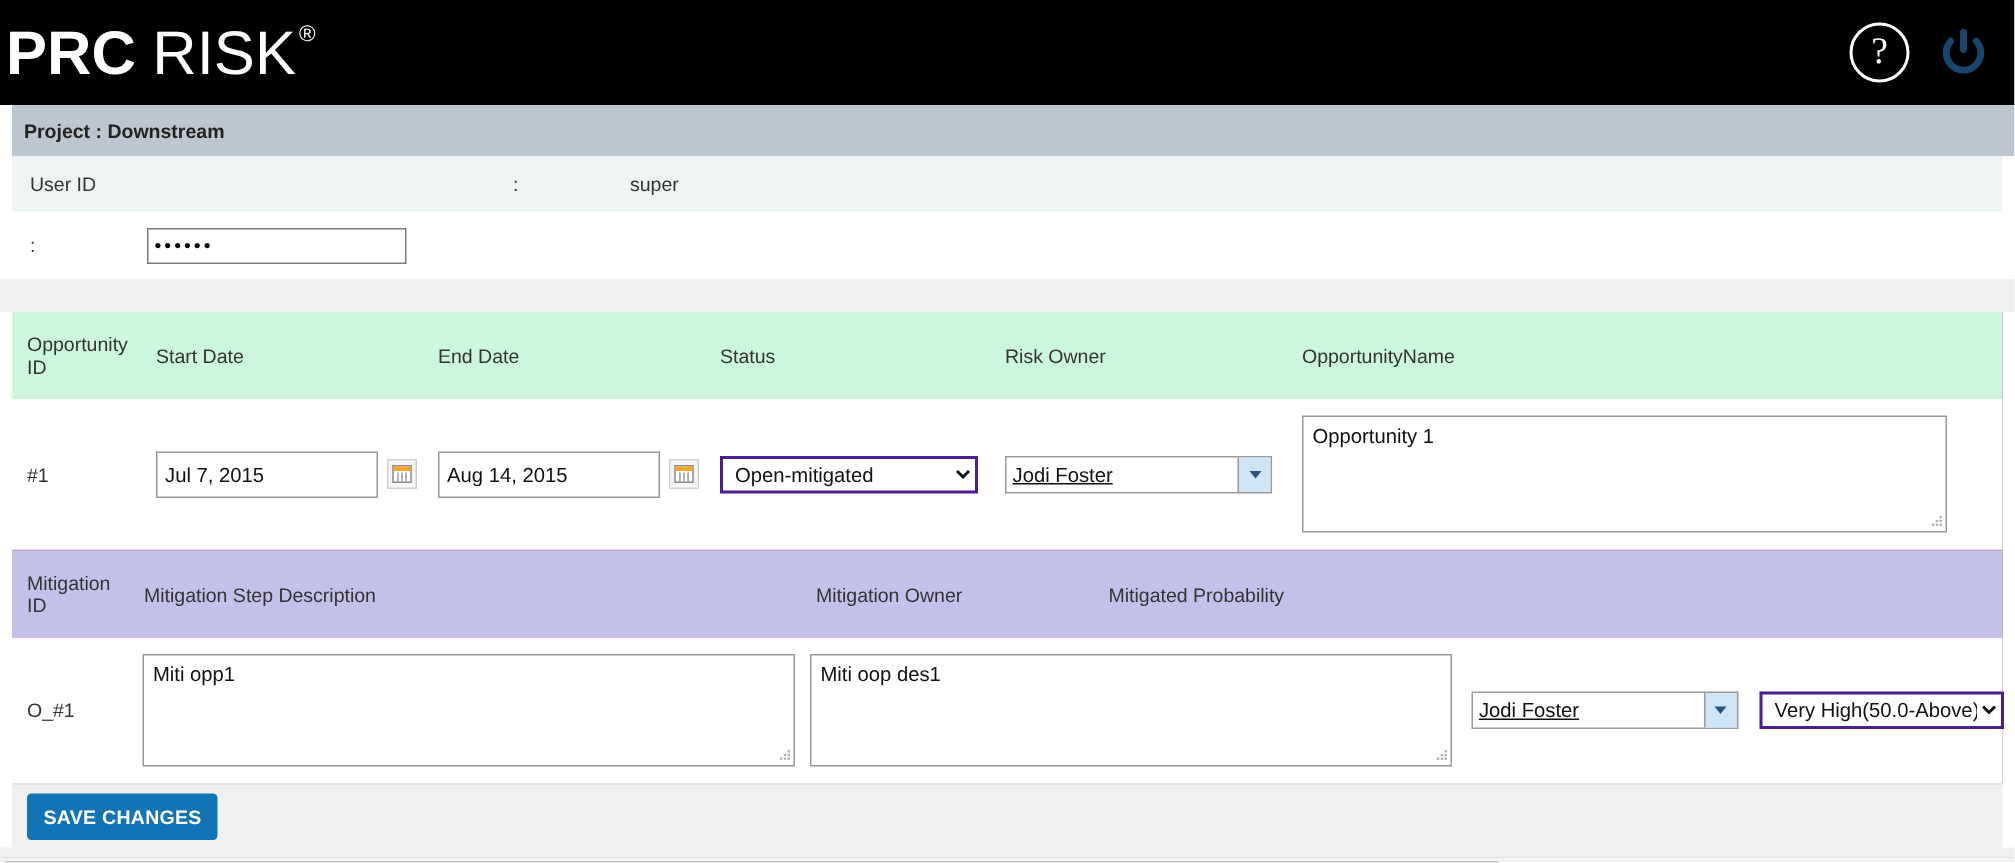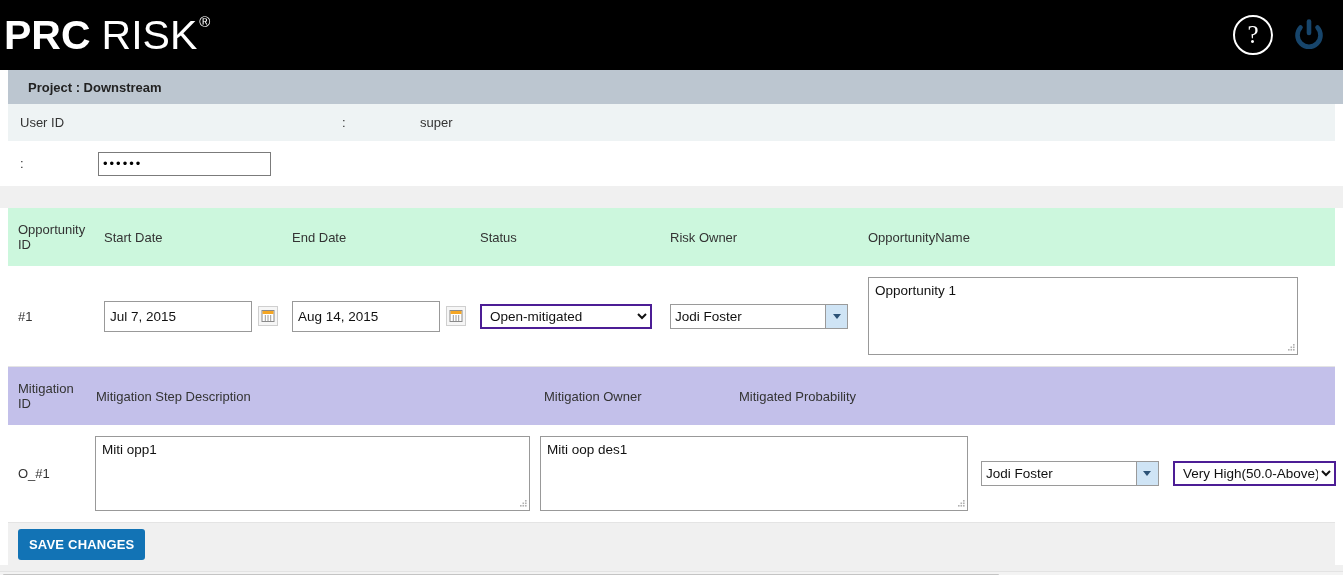--- a/index.html
+++ b/index.html
@@ -82,21 +82,21 @@
     justify-content: center;
     cursor: pointer;
   }
 
   
   .project-bar {
     background: #bcc6d0;
     height: 34px;
     display: flex;
     align-items: center;
-    padding-left: 20px;
+    padding-left: 8px;
     font-weight: bold;
     font-size: 13px;
     color: #222222;
     margin: 0 0 0 8px;
   }
 
   
   .cred-table {
     margin: 0 8px;
   }
@@ -222,20 +222,21 @@
   }
   .combo-text {
     flex: 1;
     display: flex;
     align-items: center;
     padding-left: 4px;
     font-size: 13.5px;
     color: #111111;
     overflow: hidden;
     white-space: nowrap;
+    text-decoration: underline;
   }
   .combo-btn {
     width: 21px;
     background: #cfe4f5;
     border-left: 1px solid #9a9a9a;
     display: flex;
     align-items: center;
     justify-content: center;
     cursor: pointer;
   }

